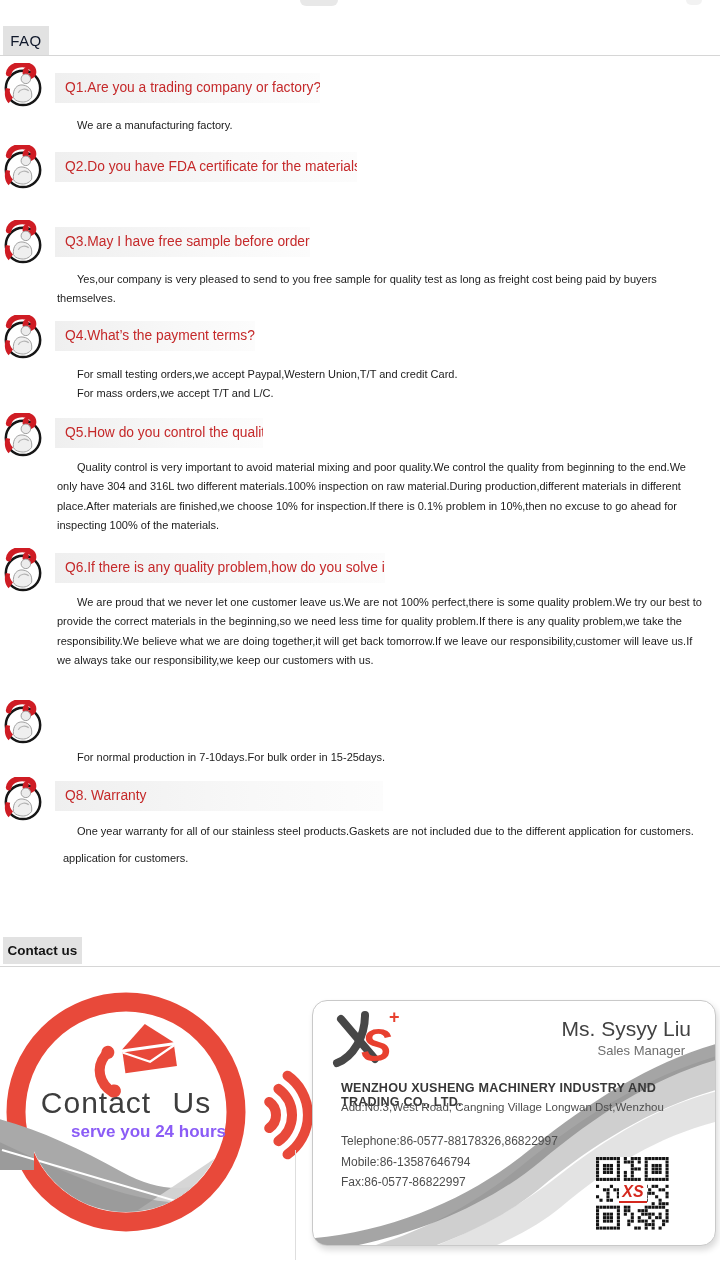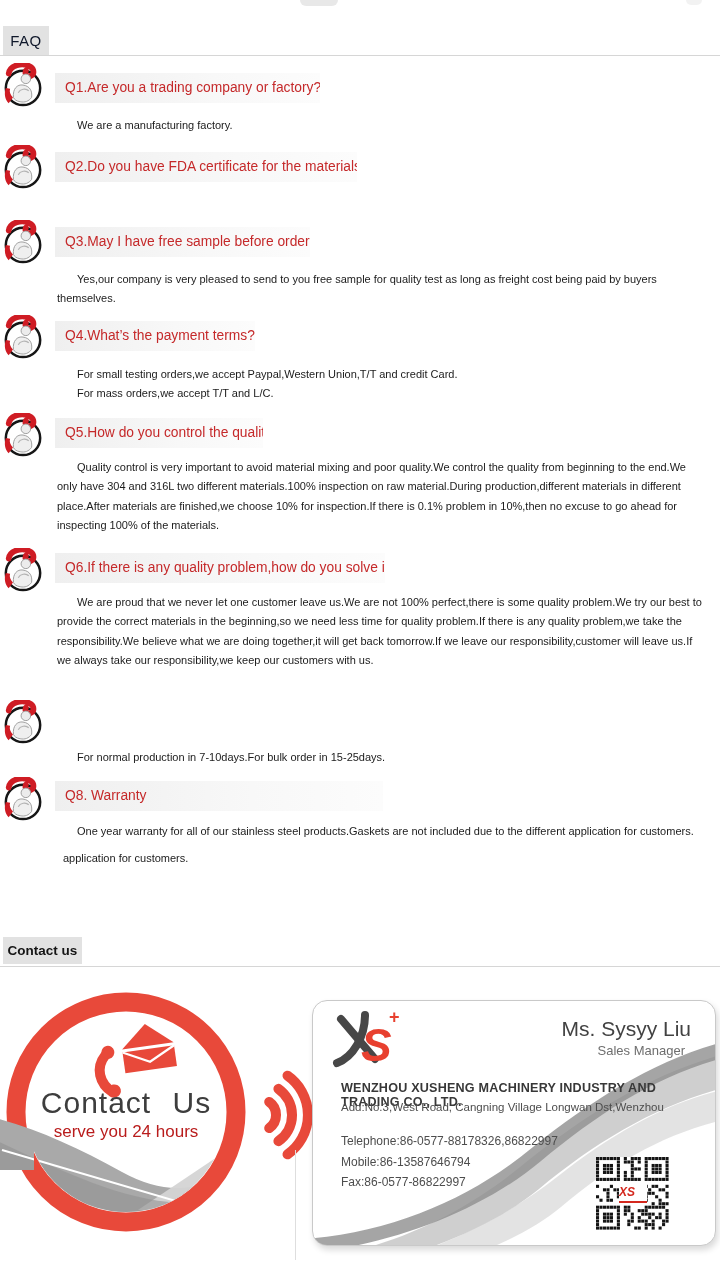--- a/index.html
+++ b/index.html
@@ -18,41 +18,41 @@
         background:linear-gradient(90deg,#efefef,#f8f8f8 60%,#fcfcfc);
         color:#c5292a;font-size:13.8px;white-space:nowrap;overflow:hidden;}
   .ans{position:absolute;left:57px;width:650px;color:#1b1b1b;}
   .ans p{margin:0;font-size:11px;line-height:19.4px;text-indent:20px;}
   .clip{overflow:hidden;}
   .noindent p{text-indent:6px;}
   
   .gfx{position:absolute;}
   #circ-title{position:absolute;left:26px;top:1086px;width:200px;text-align:center;
               font-size:30px;color:#3d3d3d;letter-spacing:1px;word-spacing:12px;font-weight:400;}
-  #circ-sub{position:absolute;left:26px;top:1122px;width:200px;text-align:center;
-            font-size:17px;color:#b91c1c;}
+  #circ-sub{position:absolute;left:26px;top:1122px;width:200px;text-align:right;
+            font-size:17px;color:#8b5cf6;font-weight:bold;}
   #vline{position:absolute;left:295px;top:1150px;width:1px;height:110px;background:#dedede;}
   
   #card{position:absolute;left:312px;top:1000px;width:404px;height:246px;background:#fff;
         border:1px solid #c9c9c9;border-radius:15px;overflow:hidden;box-sizing:border-box;
         box-shadow:2px 4px 6px rgba(0,0,0,.15);}
   #card .ribbons{position:absolute;left:0;top:0;}
   #xs-logo{position:absolute;left:16px;top:6px;}
   #person{position:absolute;right:24px;top:16px;text-align:right;}
   #person .pname{font-size:21px;color:#424242;}
   #person .ptitle{font-size:13px;color:#6e6e6e;margin-top:2px;padding-right:6px;}
   #company{position:absolute;left:28px;top:80px;font-size:12.6px;font-weight:bold;color:#383838;letter-spacing:.2px;}
   #addr{position:absolute;left:28px;top:99px;font-size:11.5px;color:#4d4d4d;line-height:15px;}
   .cline{position:absolute;left:28px;font-size:12px;color:#4d4d4d;}
   #tel{top:133px;}  #mob{top:154px;}  #fax{top:174px;}
   #qr-wrap{position:absolute;left:283px;top:156px;width:73px;height:73px;background:#fff;}
   #qr rect{fill:#141414;}
   #qr-logo{position:absolute;left:23px;top:25px;width:28px;height:21px;background:#fff;
-           display:flex;align-items:center;justify-content:flex-start;
-           font-weight:bold;font-style:italic;font-size:12px;color:#d4281e;
+           display:flex;align-items:center;justify-content:center;
+           font-weight:bold;font-style:italic;font-size:16px;color:#d4281e;
            border-bottom:2px solid #d4281e;box-sizing:border-box;}
 </style>
 </head>
 <body>
 
 <div id="page">
 
   <svg width="0" height="0" style="position:absolute" aria-hidden="true">
     <defs>
       <g id="mascot-shape">

